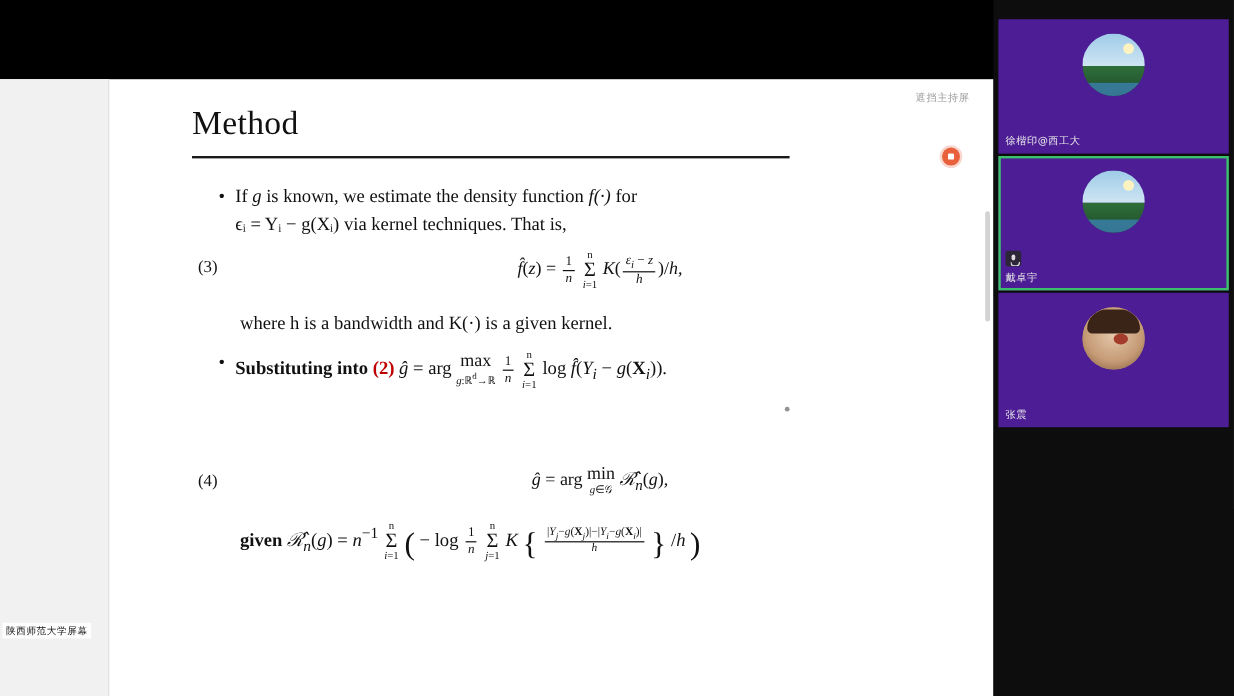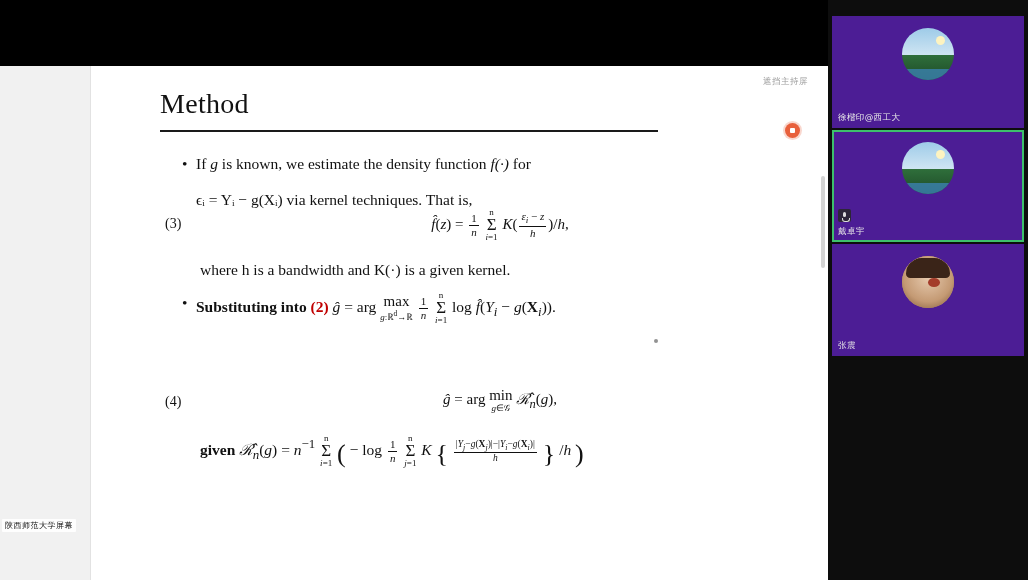--- a/index.html
+++ b/index.html
@@ -324,21 +324,21 @@
         <div class="slide-title">Method</div>
         <div class="title-rule"></div>
 
         <div class="bullet-block" style="top:86px;">
           <div class="bullet">
             <span>If</span>
             <i class="m">g</i>
             <span>is known, we estimate the density function</span>
             <i class="m">f(·)</i>
             <span>for</span>
-            <div style="margin-top:12px;">ϵᵢ = Yᵢ − g(Xᵢ) via kernel techniques. That is,</div>
+            <div style="margin-top:0;">ϵᵢ = Yᵢ − g(Xᵢ) via kernel techniques. That is,</div>
           </div>
         </div>
 
         <div class="eq-num" style="top:150px;">(3)</div>
         <div class="eq-line" style="top:142px;">
           <i class="m">f̂</i>(<i class="m">z</i>) =
           <span class="frac"><span class="num">1</span><span class="den"><i class="m">n</i></span></span>
           <span class="sum"><span style="display:block;">n</span><span class="big">Σ</span><span style="display:block;"><i class="m">i</i>=1</span></span>
           <i class="m">K</i>(<span class="frac"><span class="num"><i class="m">ε<sub>i</sub></i> − <i class="m">z</i></span><span class="den"><i class="m">h</i></span></span>)/<i class="m">h</i>,
         </div>

